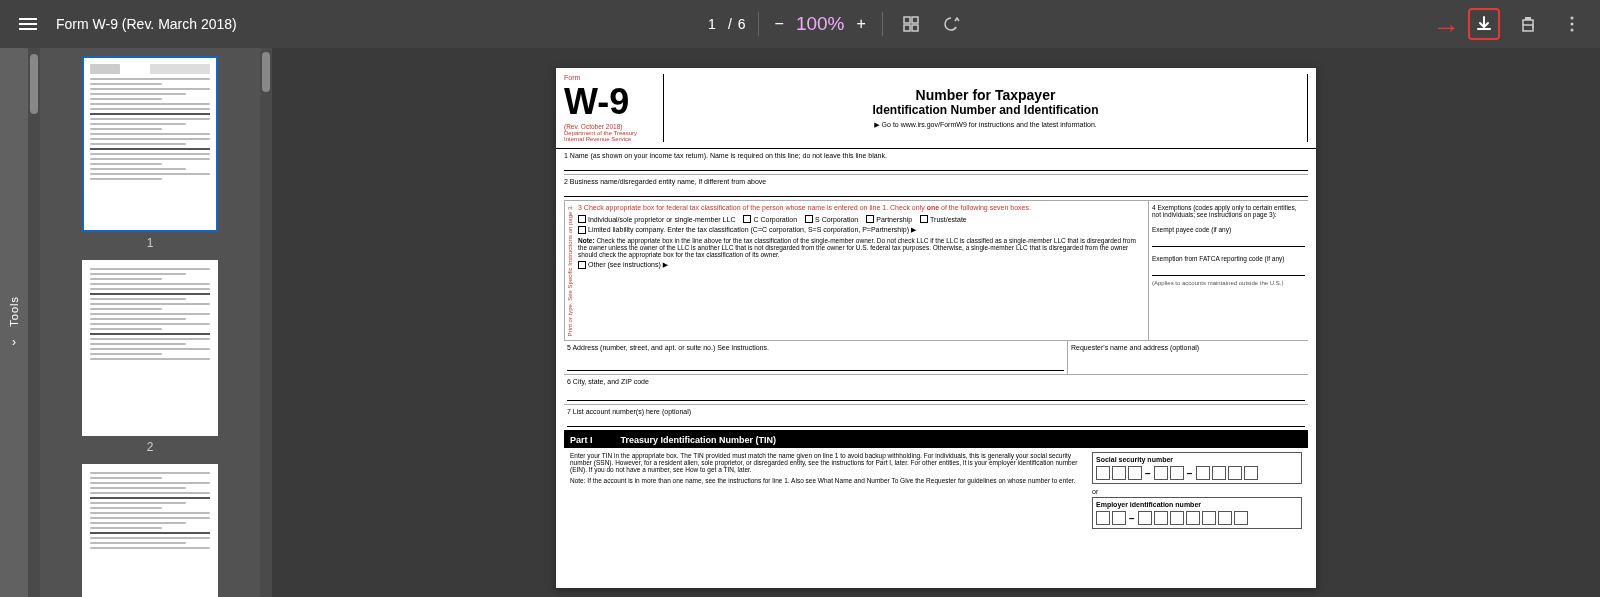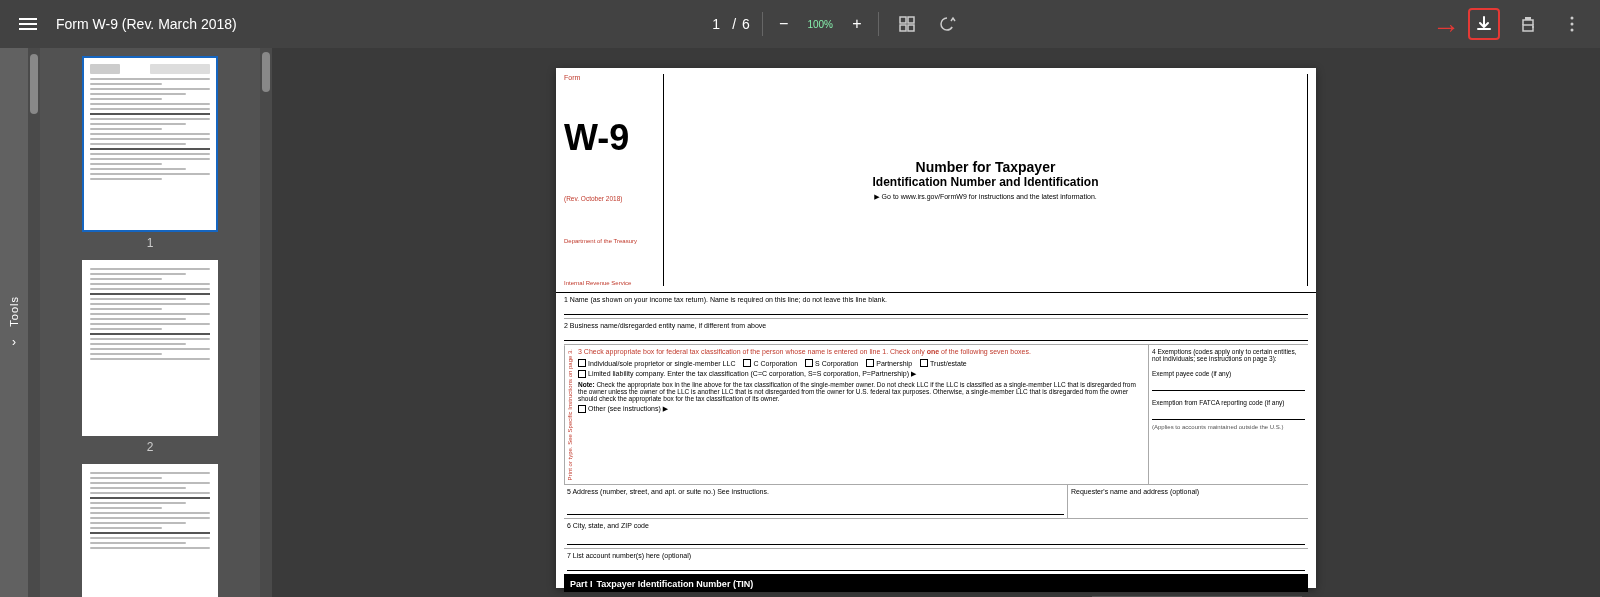--- a/index.html
+++ b/index.html
@@ -17,21 +17,21 @@
       gap: 16px;
     }
     .toolbar-left { display: flex; align-items: center; gap: 12px; }
     .hamburger-icon { cursor: pointer; display: flex; flex-direction: column; gap: 3px; }
     .hamburger-icon span { display: block; width: 18px; height: 2px; background: #fff; }
     .toolbar-title { color: #fff; font-size: 14px; }
     .toolbar-center { flex: 1; display: flex; align-items: center; justify-content: center; gap: 8px; }
     .page-nav { display: flex; align-items: center; gap: 6px; color: #fff; font-size: 14px; }
     .page-input { background: transparent; border: none; color: #fff; width: 20px; text-align: center; font-size: 14px; outline: none; }
     .nav-btn { background: none; border: none; color: #fff; font-size: 16px; cursor: pointer; padding: 2px 4px; }
-    .zoom-val { color: #86efac; font-size: 10px; min-width: 40px; text-align: center; }
+    .zoom-val { color: #f0abfc; font-size: 19px; min-width: 40px; text-align: center; }
     .toolbar-right { display: flex; align-items: center; gap: 12px; }
     .toolbar-icon-btn {
       background: none; border: none; color: #ccc; cursor: pointer;
       width: 32px; height: 32px; display: flex; align-items: center; justify-content: center;
       font-size: 18px; border-radius: 4px;
     }
     .toolbar-icon-btn.download-highlighted {
       border: 2px solid #e53935;
       color: #fff;
     }
@@ -145,21 +145,20 @@
       border-bottom: 1px solid #000;
       padding: 6px 8px;
       align-items: stretch;
     }
     .form-header-left {
       display: flex;
       flex-direction: column;
       width: 100px;
       border-right: 1px solid #000;
       padding-right: 8px;
-      gap: 36px;
     }
     .form-w9-label { font-size: 7px; color: #c0392b; }
     .form-w9-big { font-size: 36px; font-weight: bold; }
     .form-rev { font-size: 6.5px; color: #c0392b; }
     .form-dept { font-size: 6px; color: #c0392b; }
     .form-header-center {
       flex: 1;
       display: flex;
       flex-direction: column;
       align-items: center;
@@ -241,21 +240,21 @@
     .city-row { border-bottom: 1px solid #aaa; padding: 3px; font-size: 7px; }
     .account-row { border-bottom: 2px solid #000; padding: 3px; font-size: 7px; }
 
     .part1-header {
       background: #000;
       color: #fff;
       padding: 3px 6px;
       font-size: 9px;
       font-weight: bold;
       display: flex;
-      gap: 4px;
+      gap: 28px;
       align-items: center;
     }
     .part1-body {
       display: flex;
       gap: 8px;
       padding: 4px 6px;
     }
     .part1-left { flex: 1; font-size: 6.5px; }
     .part1-right { width: 210px; font-size: 6.5px; }
     .ssn-box {
@@ -562,21 +561,21 @@
           <div class="field-line" style="height:14px;"></div>
         </div>
 
         <div class="account-row">
           <span>7 List account number(s) here (optional)</span>
           <div class="field-line" style="height:10px;"></div>
         </div>
 
         <div class="part1-header">
           <span>Part I</span>
-          <span>Taxpayer Identification Number (TIN)</span>
+          <span>Treasury Identification Number (TIN)</span>
         </div>
 
         <div class="part1-body">
           <div class="part1-left">
             <p style="margin-bottom:4px;">Enter your TIN in the appropriate box. The TIN provided must match the name given on line 1 to avoid backup withholding. For individuals, this is generally your social security number (SSN). However, for a resident alien, sole proprietor, or disregarded entity, see the instructions for Part I, later. For other entities, it is your employer identification number (EIN). If you do not have a number, see How to get a TIN, later.</p>
             <p>Note: If the account is in more than one name, see the instructions for line 1. Also see What Name and Number To Give the Requester for guidelines on whose number to enter.</p>
           </div>
           <div class="part1-right">
             <div class="ssn-box">
               <div class="ssn-label">Social security number</div>

